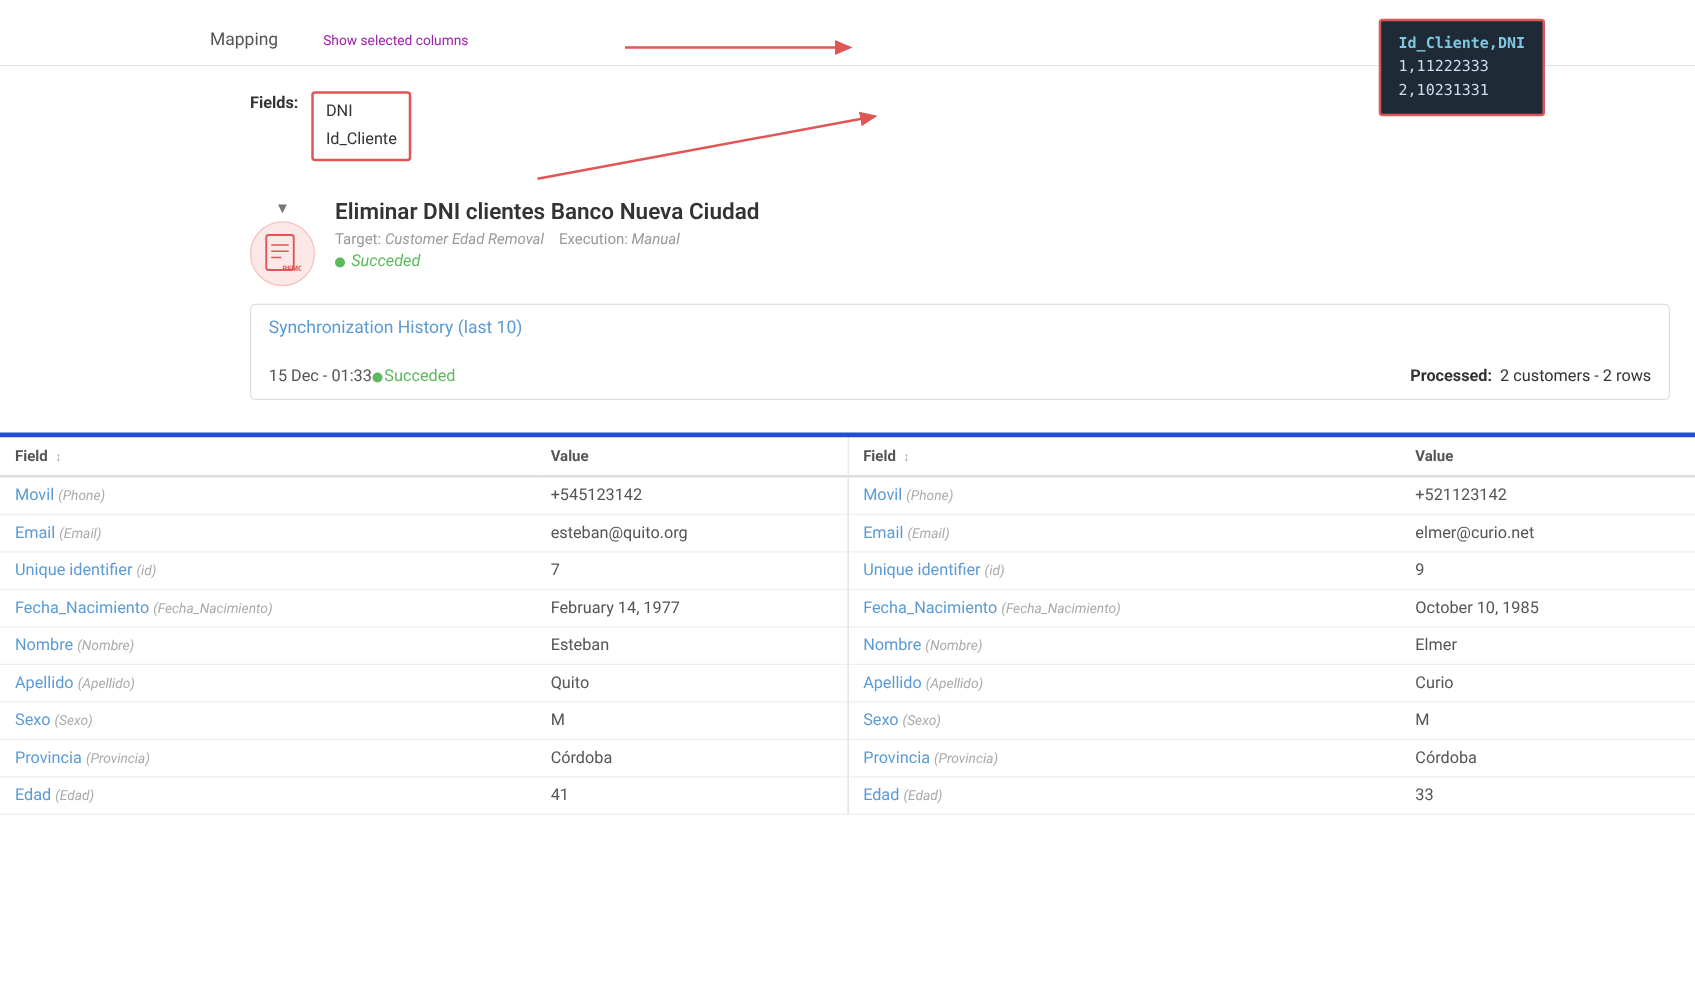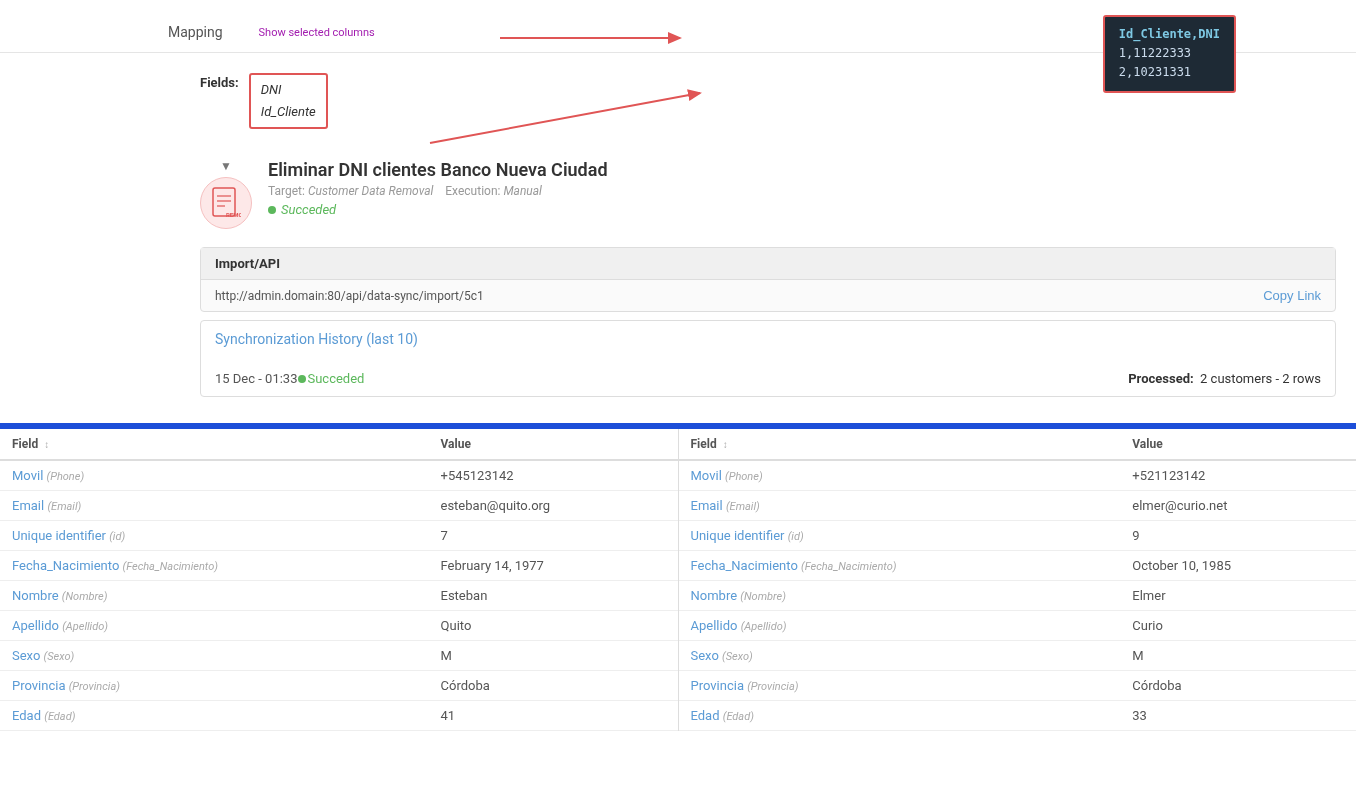--- a/index.html
+++ b/index.html
@@ -71,21 +71,20 @@
       margin-right: 10px;
       margin-top: 2px;
     }
     .fields-box {
       border: 2px solid #e05555;
       border-radius: 3px;
       padding: 4px 10px;
       font-size: 13px;
       line-height: 1.7;
       color: #333;
-      font-style: italic;
     }
 
     
     .main-content {
       padding: 10px 20px 10px 160px;
     }
 
     
     .job-header {
       display: flex;
@@ -226,21 +225,21 @@
     }
     .sync-processed strong {
       font-weight: bold;
     }
 
     
     .data-tables-area {
       display: flex;
       gap: 0;
       margin-top: 12px;
-      border-top: 6px solid #1d4ed8;
+      border-top: 4px solid #1d4ed8;
     }
 
     .data-table {
       flex: 1;
       border-right: 1px solid #ddd;
     }
     .data-table:last-child {
       border-right: none;
     }
 
@@ -334,39 +333,32 @@
             <line x1="6" y1="15" x2="20" y2="15" stroke="#e05555" stroke-width="1.2"></line>
             <line x1="6" y1="20" x2="14" y2="20" stroke="#e05555" stroke-width="1.2"></line>
             <text x="15" y="31" fill="#e05555" font-size="6" font-weight="bold">REMOVE</text>
           </svg>
         </div>
       </div>
       <div class="job-details">
         <div class="job-title">Eliminar DNI clientes Banco Nueva Ciudad</div>
         <div class="job-meta">
           <span class="label">Target:</span>
-          <span class="value">Customer Data Removal</span>
+          <span class="value">Customer Edad Removal</span>
           &nbsp;&nbsp;
           <span class="label">Execution:</span>
           <span class="value">Manual</span>
         </div>
         <div class="job-status">
           <div class="status-dot"></div>
           <span>Succeded</span>
         </div>
       </div>
     </div>
 
-    <div class="import-api-section">
-      <div class="import-api-header">Import/API</div>
-      <div class="import-api-url-row">
-        <span class="import-api-url">http://admin.domain:80/api/data-sync/import/5c1</span>
-        <button class="copy-link-btn">Copy Link</button>
-      </div>
-    </div>
 
     <div class="sync-history-section">
       <div class="sync-history-title">Synchronization History (last 10)</div>
       <div class="sync-history-row">
         <span class="sync-date">15 Dec - 01:33</span>
         <div class="sync-status-dot"></div>
         <span class="sync-status-text">Succeded</span>
         <span class="sync-processed">
           <strong>Processed:</strong>
           &nbsp;<span>2 customers - 2 rows</span>

